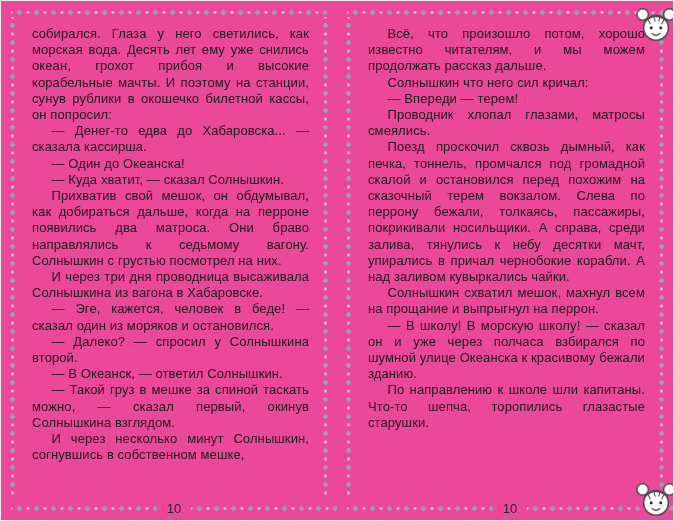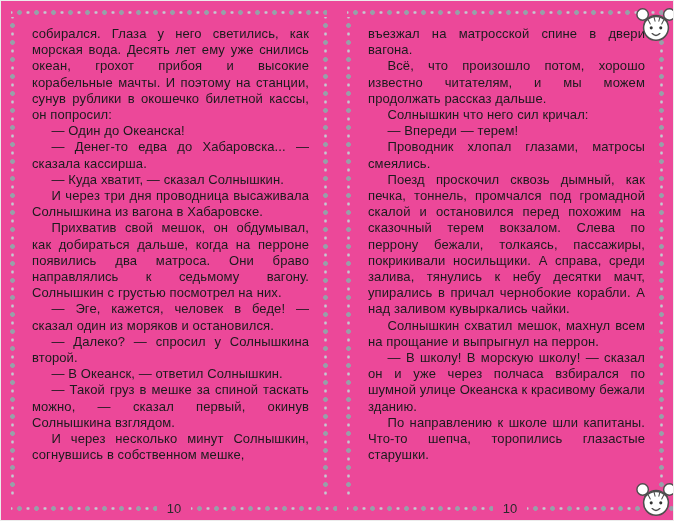--- a/index.html
+++ b/index.html
@@ -77,44 +77,43 @@
 <body>
 
 <div class="spread">
 
   <div class="page">
     <div class="dots dots-top"></div>
     <div class="dots-col dots-left"></div>
     <div class="dots-col dots-right"></div>
     <div class="page-text">
         <p class="para">собирался. Глаза у него светились, как морская вода. Десять лет ему уже снились океан, грохот прибоя и высокие корабельные мачты. И поэтому на станции, сунув рублики в окошечко билетной кассы, он попросил:</p>
+        <p class="para indent">— Денег-то едва до Хабаровска... — сказала кассирша.</p>
         <p class="para indent">— Один до Океанска!</p>
-        <p class="para indent">— Денег-то едва до Хабаровска... — сказала кассирша.</p>
         <p class="para indent">— Куда хватит, — сказал Солнышкин.</p>
+        <p class="para indent">Прихватив свой мешок, он обдумывал, как добираться дальше, когда на перроне появились два матроса. Они браво направлялись к седьмому вагону. Солнышкин с грустью посмотрел на них.</p>
         <p class="para indent">И через три дня проводница высаживала Солнышкина из вагона в Хабаровске.</p>
-        <p class="para indent">Прихватив свой мешок, он обдумывал, как добираться дальше, когда на перроне появились два матроса. Они браво направлялись к седьмому вагону. Солнышкин с грустью посмотрел на них.</p>
         <p class="para indent">— Эге, кажется, человек в беде! — сказал один из моряков и остановился.</p>
         <p class="para indent">— Далеко? — спросил у Солнышкина второй.</p>
         <p class="para indent">— В Океанск, — ответил Солнышкин.</p>
         <p class="para indent">— Такой груз в мешке за спиной таскать можно, — сказал первый, окинув Солнышкина взглядом.</p>
         <p class="para indent">И через несколько минут Солнышкин, согнувшись в собственном мешке,</p>
       </div>
     <div class="page-footer">
       <div class="dots dotgrow"></div>
       <span class="page-number">10</span>
       <div class="dots dotgrow"></div>
     </div>
   </div>
 
   <div class="page">
     <div class="dots dots-top"></div>
     <div class="dots-col dots-left"></div>
     <div class="dots-col dots-right"></div>
     <div class="page-text">
-        <p class="para">въезжал на матросской спине в двери вагона.</p>
         <p class="para indent">Всё, что произошло потом, хорошо известно читателям, и мы можем продолжать рассказ дальше.</p>
         <p class="para indent">Солнышкин что него сил кричал:</p>
         <p class="para indent">— Впереди — терем!</p>
         <p class="para indent">Проводник хлопал глазами, матросы смеялись.</p>
         <p class="para indent">Поезд проскочил сквозь дымный, как печка, тоннель, промчался под громадной скалой и остановился перед похожим на сказочный терем вокзалом. Слева по перрону бежали, толкаясь, пассажиры, покрикивали носильщики. А справа, среди залива, тянулись к небу десятки мачт, упирались в причал чернобокие корабли. А над заливом кувыркались чайки.</p>
         <p class="para indent">Солнышкин схватил мешок, махнул всем на прощание и выпрыгнул на перрон.</p>
         <p class="para indent">— В школу! В морскую школу! — сказал он и уже через полчаса взбирался по шумной улице Океанска к красивому бежали зданию.</p>
         <p class="para indent">По направлению к школе шли капитаны. Что-то шепча, торопились глазастые старушки.</p>
       </div>
     <div class="page-footer">

